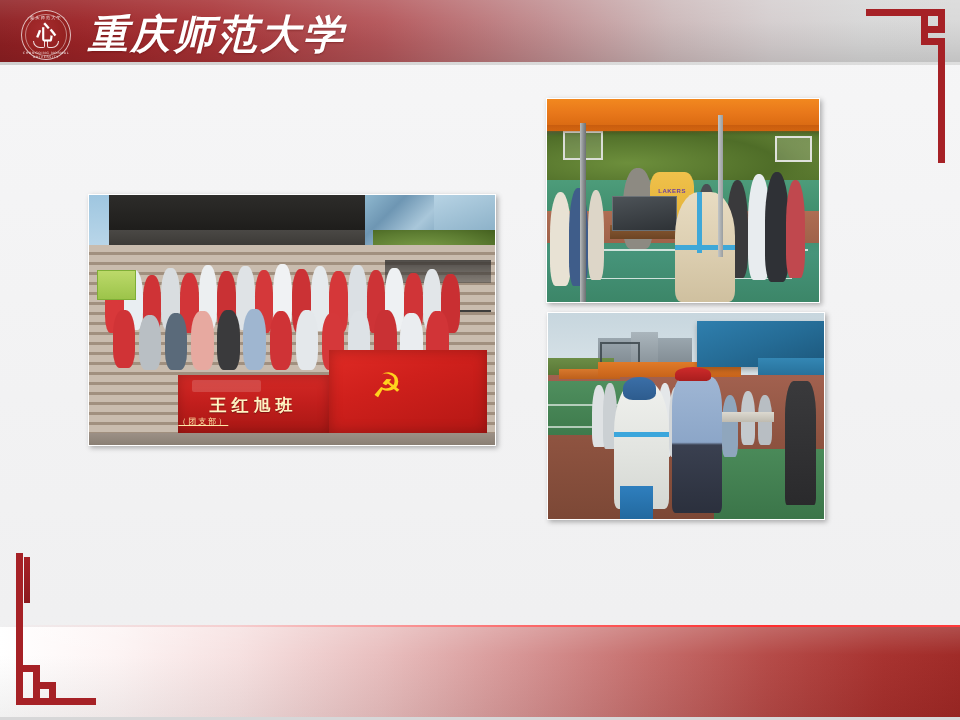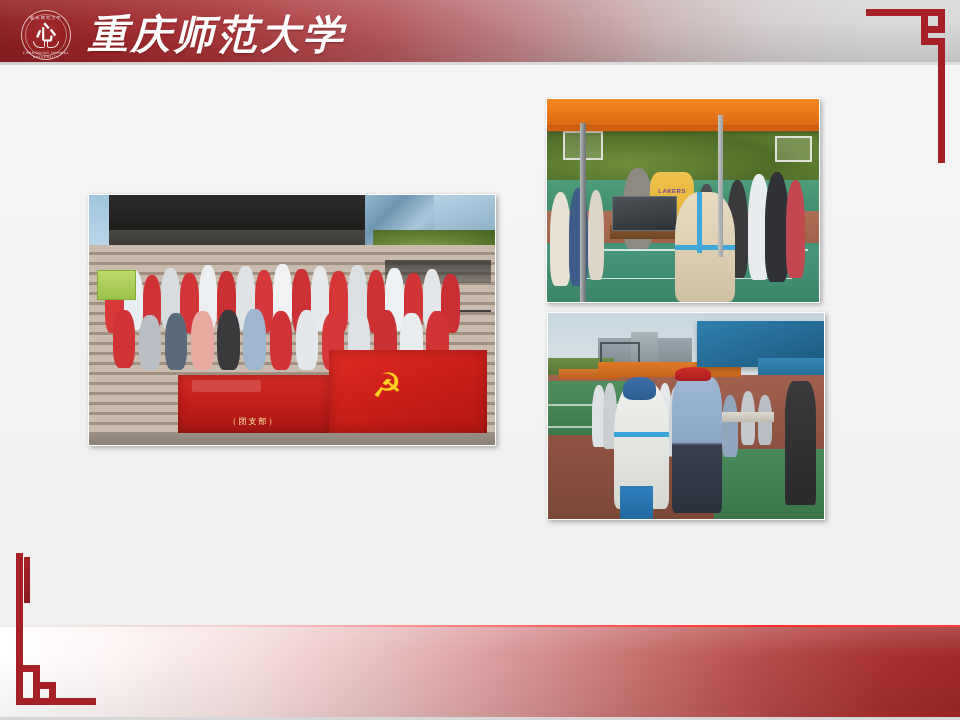--- a/index.html
+++ b/index.html
@@ -190,22 +190,22 @@
     border-radius: 2px;
   }
   .p1-banner-t1 {
     position:absolute; left:0; top: 33%; width: 100%;
     text-align:center; color:#fff3c2; font-size: 17px; font-weight:bold;
     font-family: "DejaVu Sans", sans-serif; letter-spacing: 5px;
     text-shadow: 0 1px 1px rgba(0,0,0,0.35);
   }
   .p1-banner-t2 {
     position:absolute; left:0; top: 72%; width: 100%;
-    text-align:center; color:#ffe9a8; font-size: 8px;
-    font-family: "DejaVu Sans", sans-serif; letter-spacing: 2px;
+    text-align:left; color:#ffe9a8; font-size: 8px;
+    font-family: "DejaVu Sans", sans-serif; letter-spacing: 2px; text-decoration: underline;
   }
   .p1-flag {
     left: 59%; top: 62%; width: 39%; height: 33%;
     background: linear-gradient(160deg, #e02b25 0%, #cf201c 40%, #b41714 100%);
     box-shadow: inset 0 0 14px rgba(0,0,0,0.25);
   }
   .p1-flag-sym {
     position:absolute; left: 14%; top: 14%; width: 46%; height: 56%;
     color: #ffd21e; font-size: 34px; line-height: 46px;
     font-family: "DejaVu Sans", sans-serif; text-align:center;
@@ -461,20 +461,21 @@
     </div>
 
     <div class="ph p1-signboard"></div>
 
     <div class="ph p1-flag">
       <div class="p1-flag-sym">☭</div>
     </div>
 
     <div class="ph p1-banner">
       <div class="p1-banner-logo"></div>
+      <div class="p1-banner-t1">王红旭班</div>
       <div class="p1-banner-t2">（团支部）</div>
     </div>
 
     <div class="ph p1-ground"></div>
   </div>
 
   <div class="photo photo-top">
     <div class="ph p2-sky"></div>
     <div class="ph p2-bldg"></div>
     <div class="ph p2-trees"></div>

